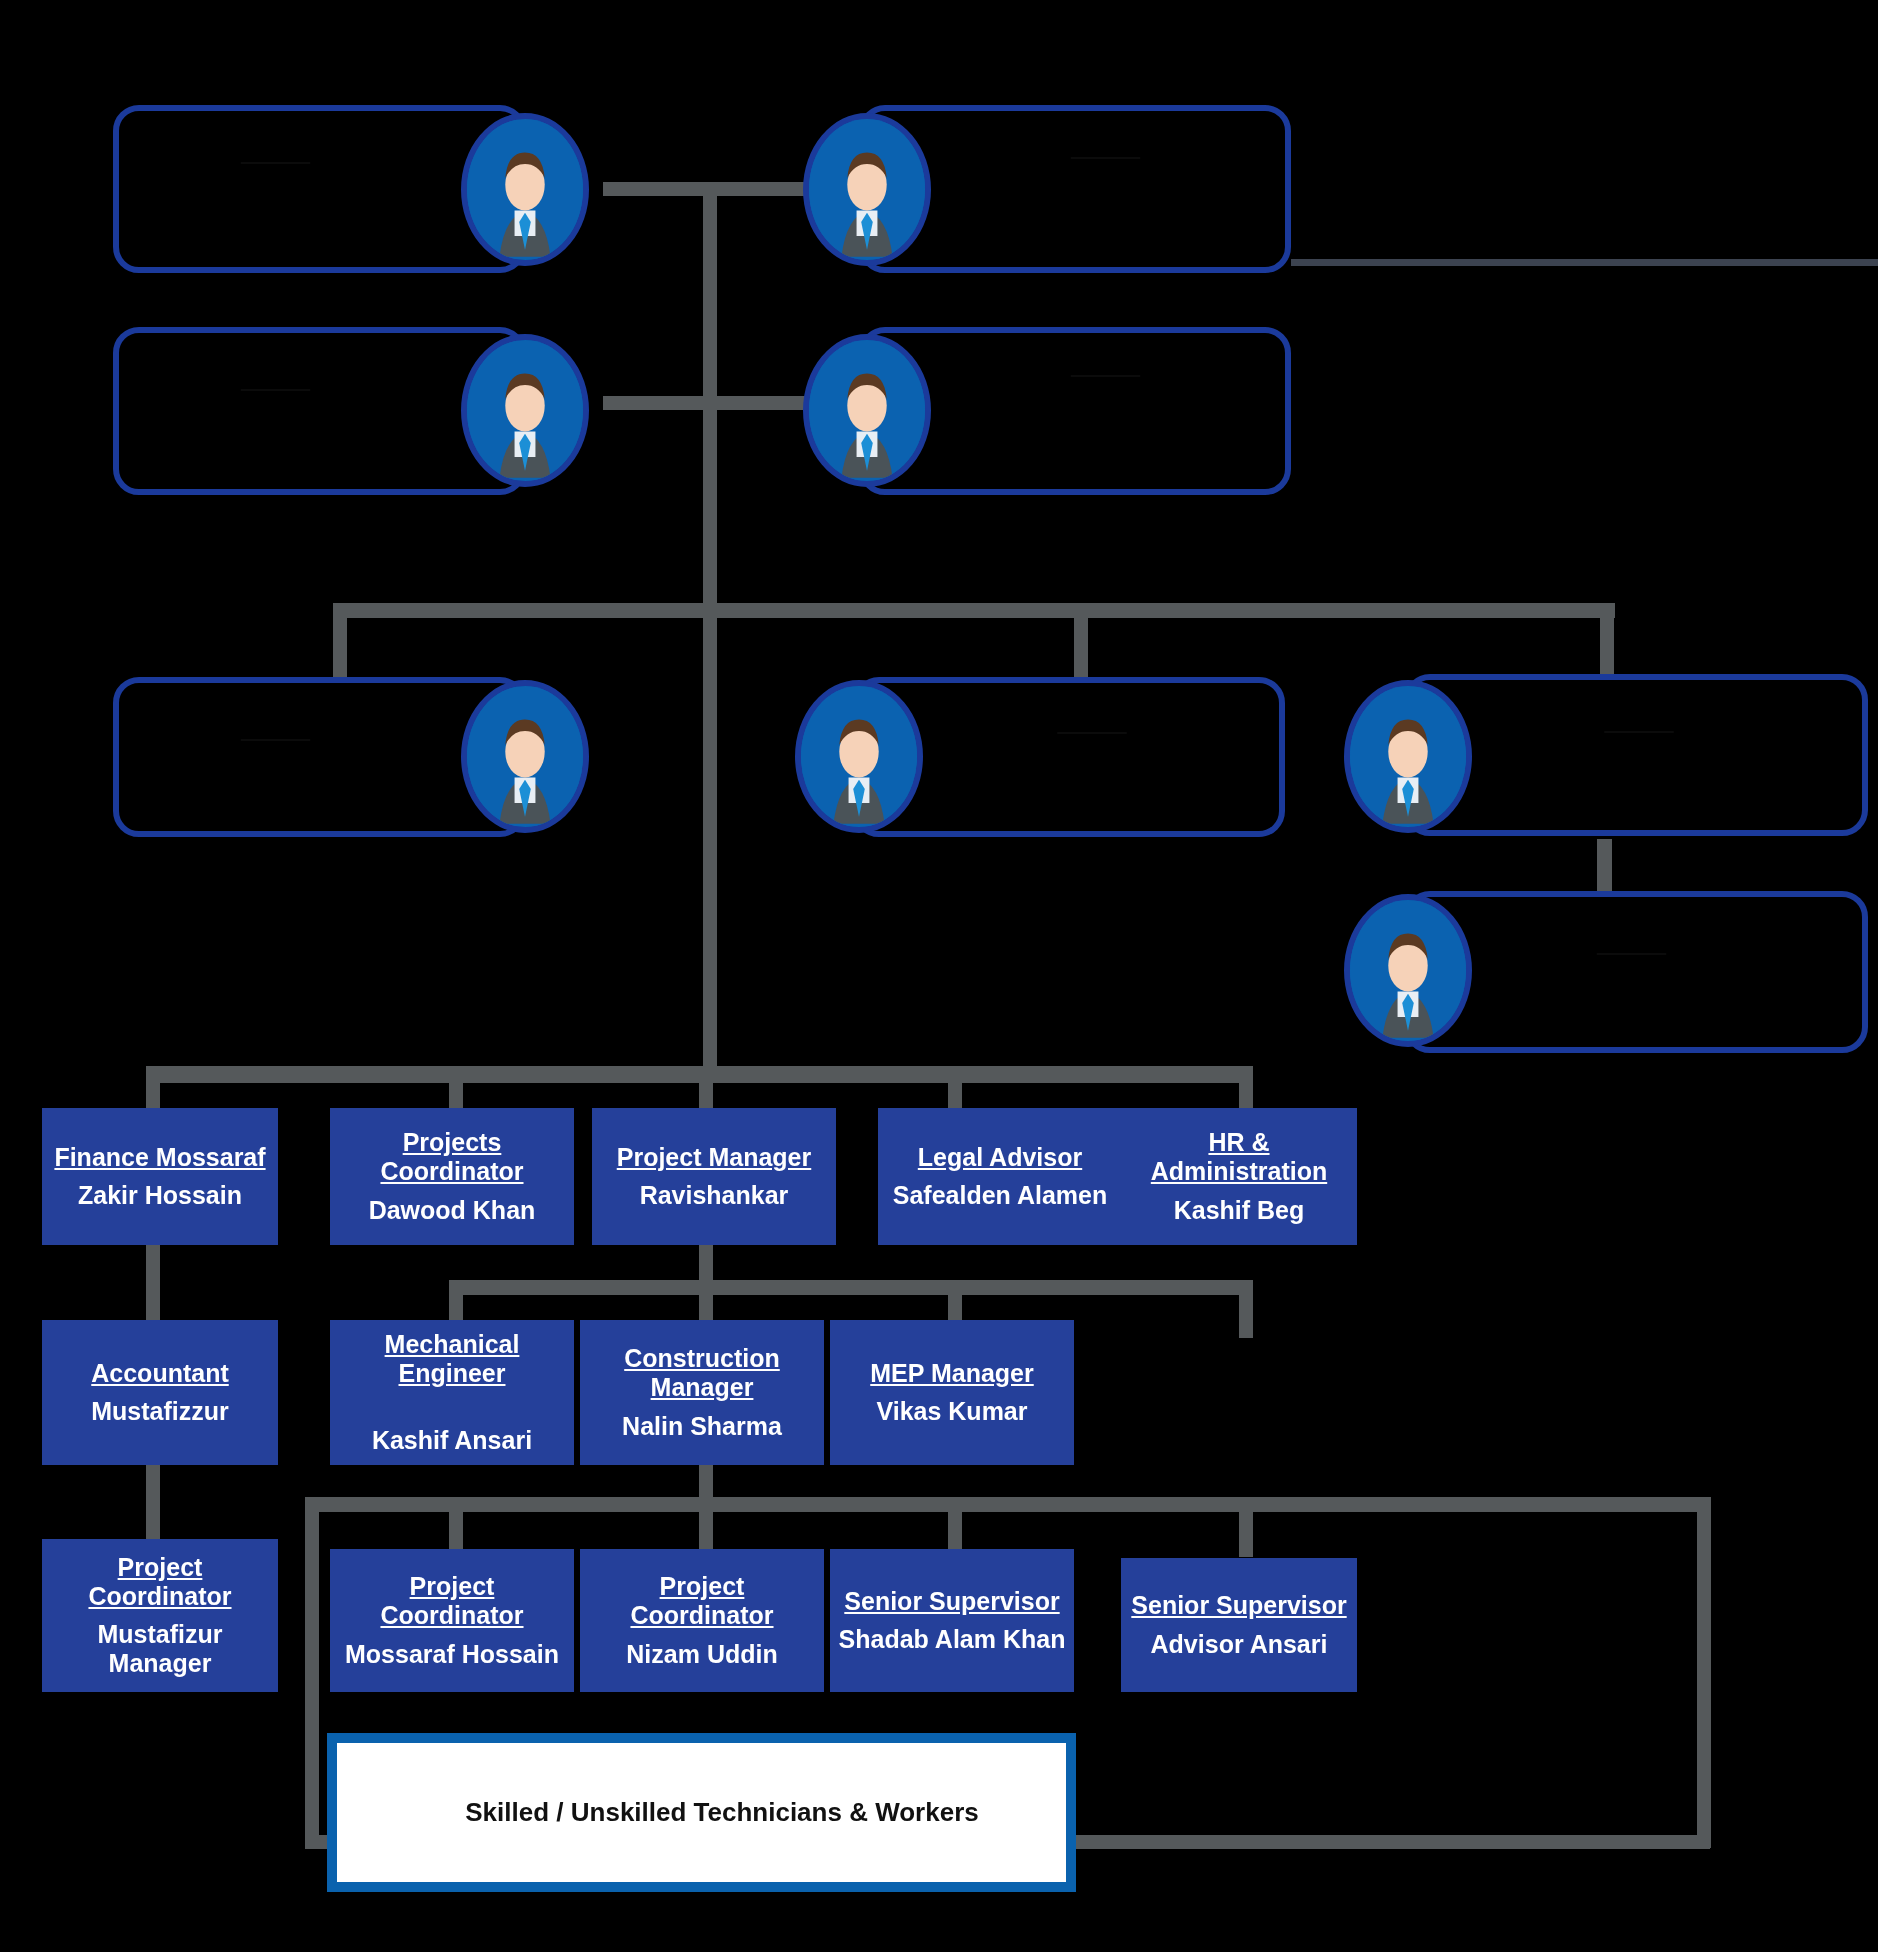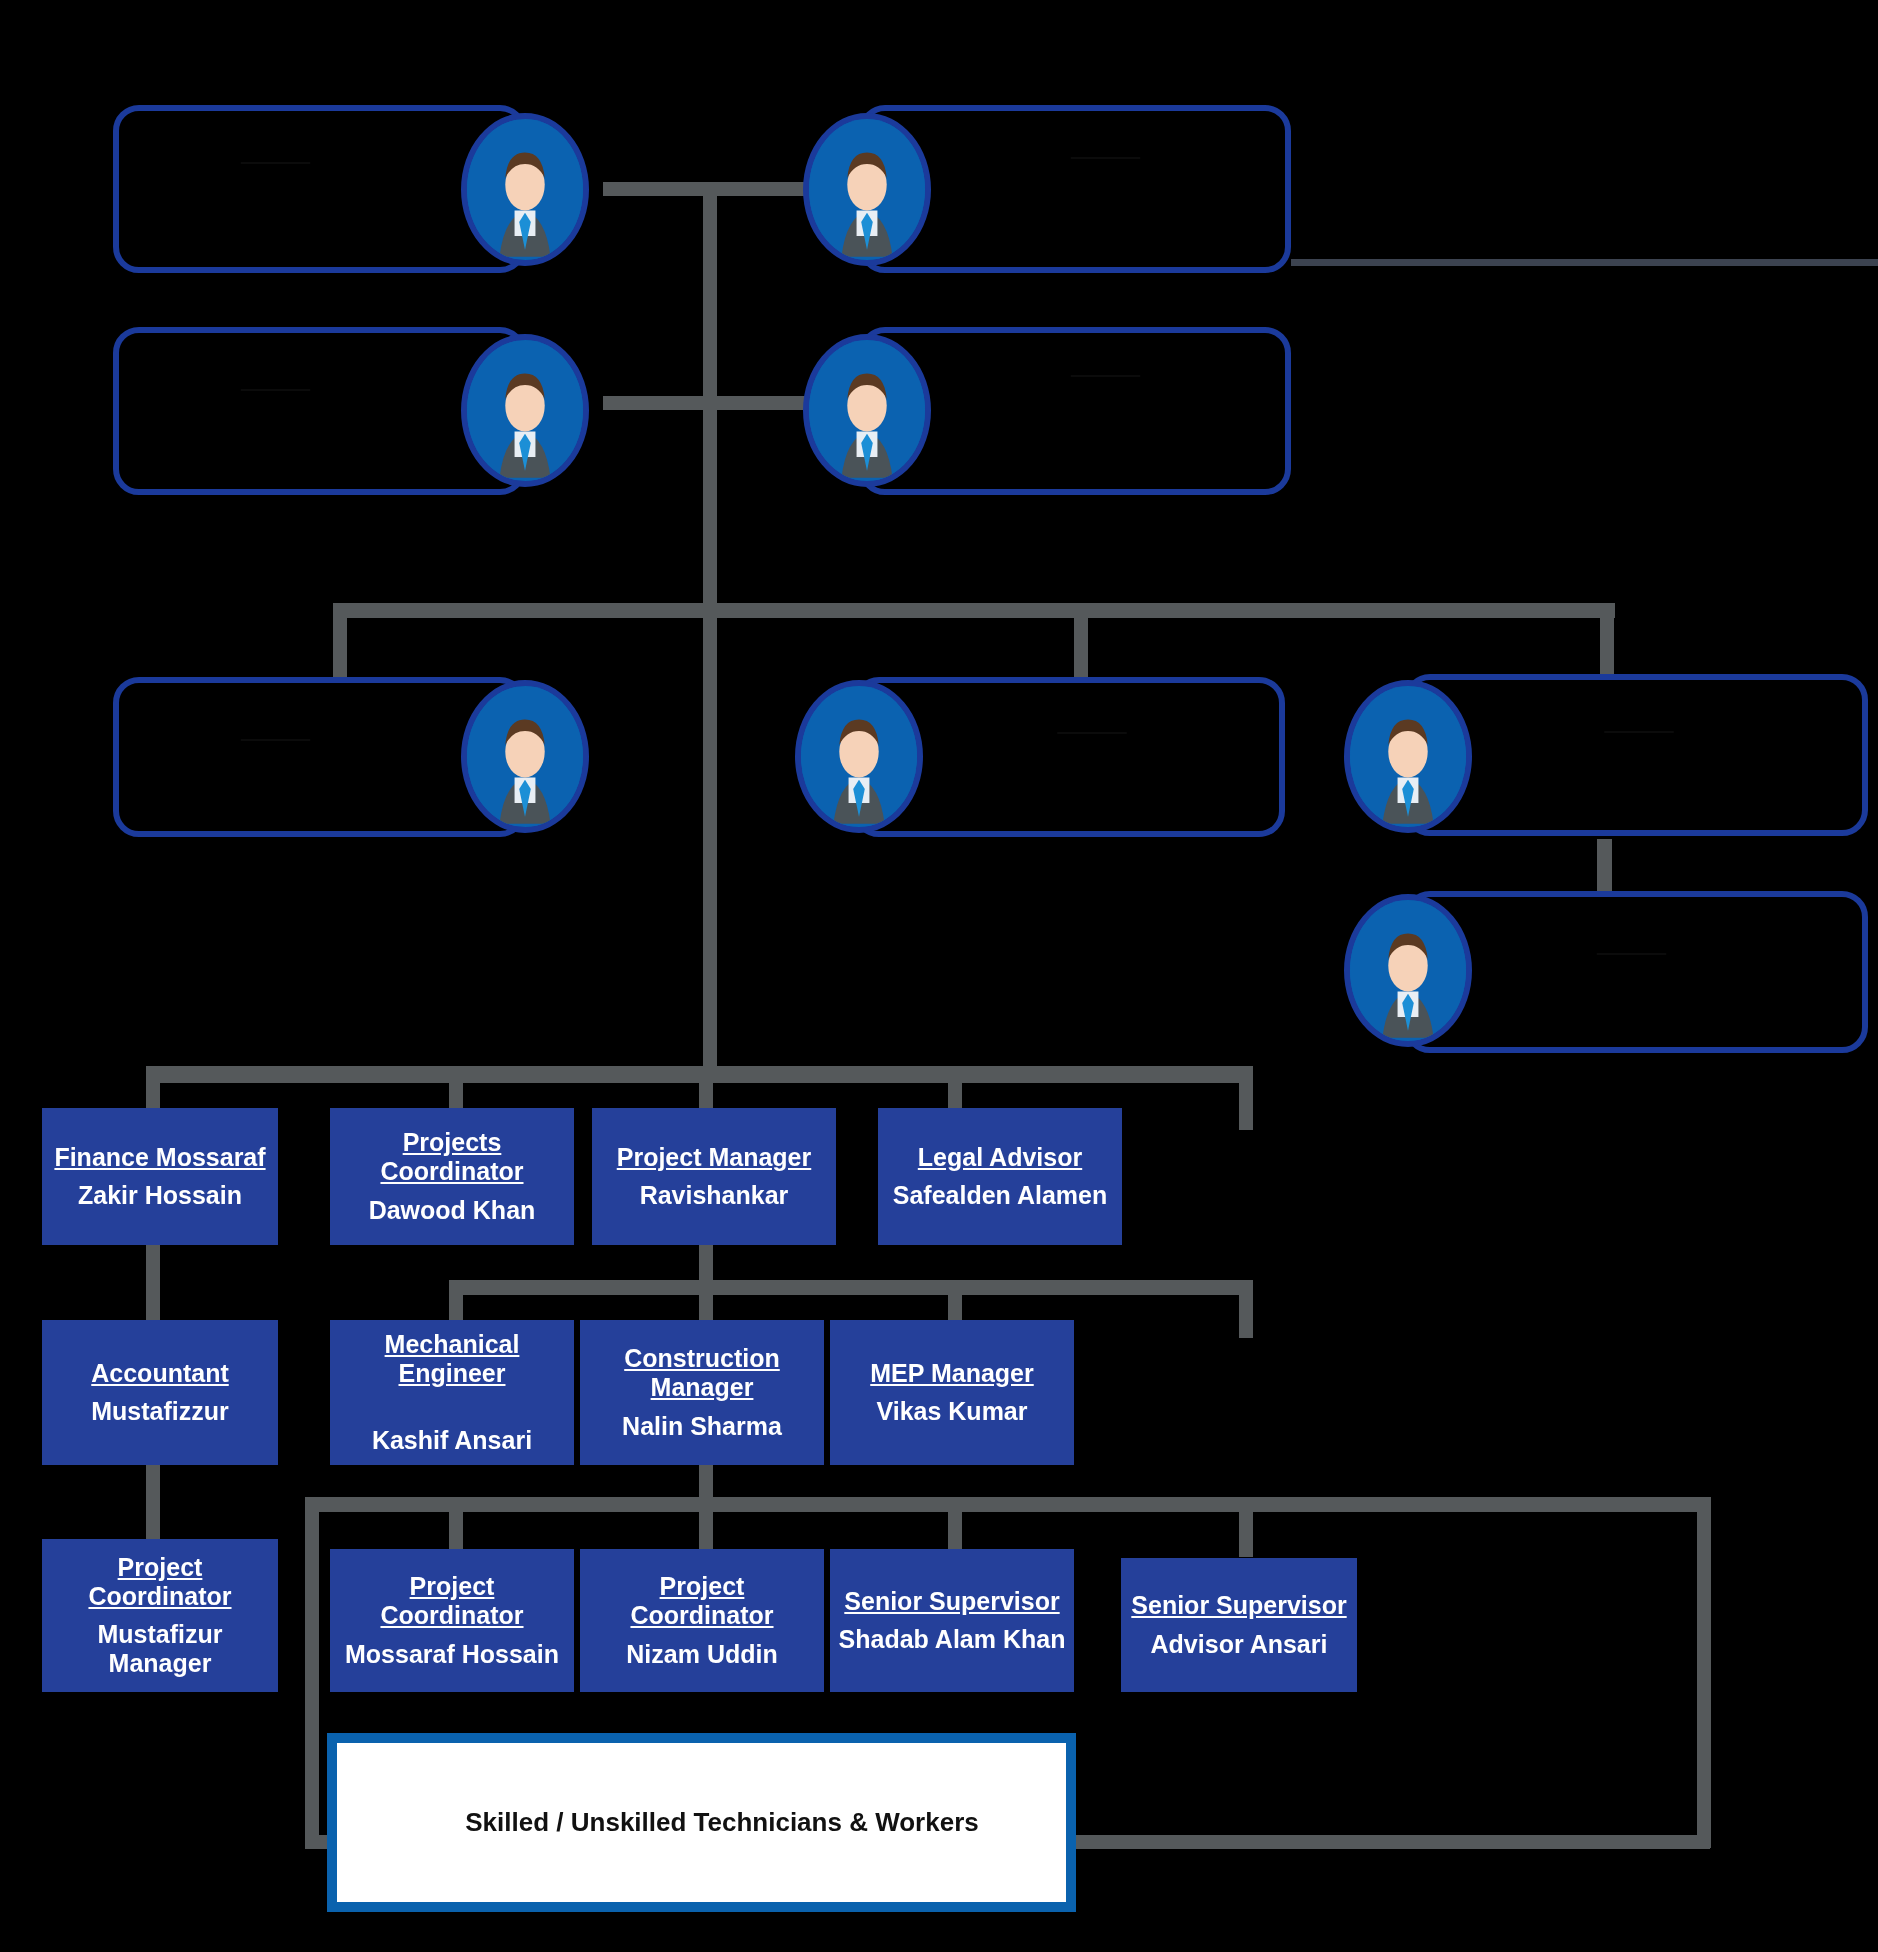--- a/index.html
+++ b/index.html
@@ -228,20 +228,24 @@
     <div class="person">Dawood Khan</div>
   </div>
   <div class="card" style="left:580px;top:1108px;width:244px;height:137px;margin-left:12px;">
     <div class="role">Project Manager</div>
     <div class="person">Ravishankar</div>
   </div>
   <div class="card" style="left:830px;top:1108px;width:244px;height:137px;margin-left:48px;">
     <div class="role">Legal Advisor</div>
     <div class="person">Safealden Alamen</div>
   </div>
+  <div class="card" style="left:1121px;top:1108px;width:236px;height:137px;">
+    <div class="role">HR &amp; Administration</div>
+    <div class="person">Kashif Beg</div>
+  </div>
 
   <div class="card" style="left:42px;top:1320px;width:236px;height:145px;">
     <div class="role">Accountant</div>
     <div class="person">Mustafizzur</div>
   </div>
   <div class="card" style="left:330px;top:1320px;width:244px;height:145px;gap:28px;">
     <div class="role">Mechanical Engineer</div>
     <div class="person">Kashif Ansari</div>
   </div>
   <div class="card" style="left:580px;top:1320px;width:244px;height:145px;">
@@ -267,18 +271,18 @@
   </div>
   <div class="card" style="left:830px;top:1549px;width:244px;height:143px;">
     <div class="role">Senior Supervisor</div>
     <div class="person">Shadab Alam Khan</div>
   </div>
   <div class="card" style="left:1121px;top:1558px;width:236px;height:134px;">
     <div class="role">Senior Supervisor</div>
     <div class="person">Advisor Ansari</div>
   </div>
 
-  <div class="whitecard" style="left:327px;top:1733px;width:749px;height:179px;padding-left:41px;">
+  <div class="whitecard" style="left:327px;top:1733px;width:749px;height:159px;padding-left:41px;">
     <span>Skilled / Unskilled Technicians &amp; Workers</span>
   </div>
 
 </div>
 
 
 </body></html>

